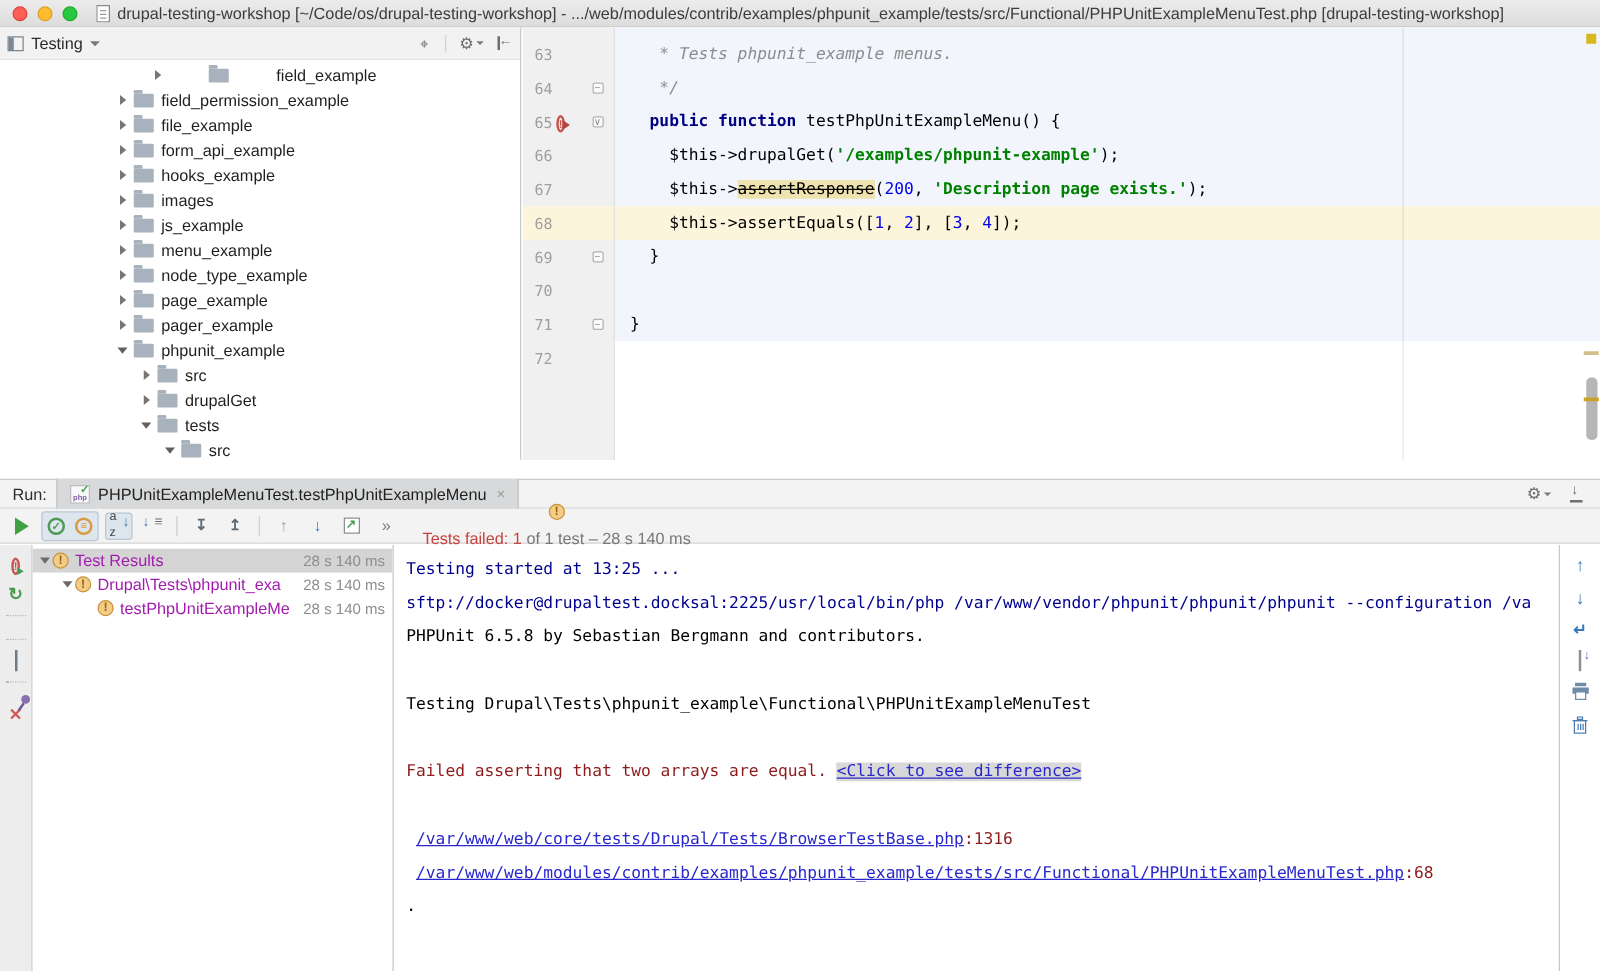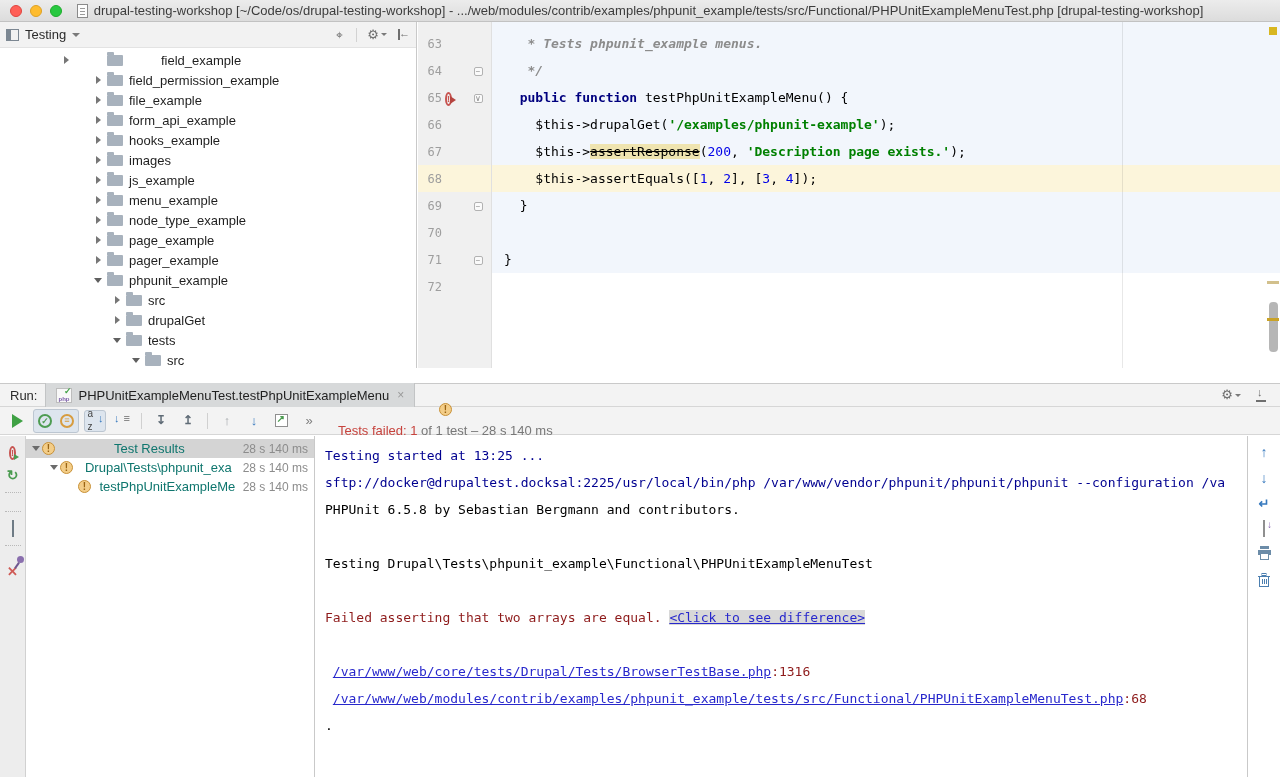--- a/index.html
+++ b/index.html
@@ -63,21 +63,21 @@
   .ed-fold { width:12px; margin-left:auto; margin-right:7px; text-align:center; color:#9b9b9b; font-size:10px; flex:0 0 auto; }
   .fold-box { display:inline-block; width:9px; height:9px; border:1px solid #b2b2b2; border-radius:2px; background:#fafafa; line-height:7px; font-size:8px; color:#8a8a8a; }
   .ed-code { flex:1; white-space:pre; overflow:hidden; font-family:"DejaVu Sans Mono",monospace; font-size:13px; line-height:27px; color:#000; padding-left:12px; }
   .ed-line.blue .ed-code { background:#f2f6fc; }
   .ed-line.hl .ed-code { background:#fcf5db; }
   .ed-line.hl .ed-gutter { background:#fcf5db; }
   .ed-fill { flex:1; display:flex; }
   .kw  { color:#00007f; font-weight:bold; }
   .str { color:#008000; font-weight:bold; }
   .num { color:#0000e8; }
-  .cmt { color:#8c8c8c; font-style:italic;font-weight:bold; }
+  .cmt { color:#8c8c8c; font-style:italic; }
   .dep { text-decoration:line-through; background:#efe4b0; }
   .margin-guide { position:absolute; left:704px; top:0; bottom:0; width:1px; background:rgba(90,90,90,0.14); pointer-events:none; }
   .stripe { position:absolute; right:0; top:0; width:14px; bottom:0; }
   .stripe .warn-sq { position:absolute; right:3px; top:5px; width:8px; height:8px; background:#d8b721; }
   .stripe .mark-tan { position:absolute; right:1px; top:259px; width:12px; height:3px; background:#d2c08c; }
   .stripe .thumb { position:absolute; right:2px; top:280px; width:9px; height:50px; border-radius:4px; background:#a9a9a9; opacity:.85; }
   .stripe .mark-yel { position:absolute; right:1px; top:296px; width:12px; height:3px; background:#c9a227; }
 
   
   .run-panel { position:absolute; left:0; top:383px; width:1280px; height:409px; background:#fff; }
@@ -137,21 +137,21 @@
   .i-pin::before { content:""; position:absolute; left:4px; top:1px; width:7px; height:7px; border-radius:50%; background:#8a6fae; }
   .i-pin::after { content:""; position:absolute; left:3px; top:7px; width:2px; height:7px; background:#6f5890; transform:rotate(35deg); }
   .i-close-x { color:#cf5b56; font-size:13px; font-weight:bold; line-height:13px; }
   .i-close-x::before { content:"\2715"; }
 
   .test-tree { width:289px; border-right:1px solid #c9c9c9; padding-top:3px; overflow:hidden; flex:0 0 auto; }
   .tt-row { height:19px; display:flex; align-items:center; overflow:hidden; }
   .tt-row.sel { background:#d4d4d4; }
   .tt-chev { width:12px; flex:0 0 auto; display:flex; justify-content:center; }
   .tt-chev.down::before { content:""; width:0; height:0; border-left:4px solid transparent; border-right:4px solid transparent; border-top:5px solid #6b6b6b; }
-  .tt-label { margin-left:5px; white-space:nowrap; overflow:hidden; flex:1; color:#0f766e;text-align:center; }
+  .tt-label { margin-left:5px; white-space:nowrap; overflow:hidden; flex:1; color:#a21caf; }
   .tt-dur { flex:0 0 auto; color:#8c8c8c; font-size:12px; padding:0 6px 0 4px; }
 
   .console { flex:1; overflow:hidden; padding:6px 0 0 10px; position:relative; }
   .con-line { height:27px; line-height:27px; white-space:pre; font-family:"DejaVu Sans Mono",monospace; font-size:13px; color:#000; }
   .sys { color:#000090; }
   .out { color:#000; }
   .err { color:#8e1b1b; }
   .lnk { color:#2828cc; text-decoration:underline; }
   .lnkhl { color:#2828cc; text-decoration:underline; background:#d8d8d8; }
 
@@ -186,21 +186,21 @@
       <span class="i-locate"></span>
       <span class="pph-sep"></span>
       <span style="display:flex;align-items:center;">
         <span class="i-gear"></span>
         <span class="i-gear-caret"></span>
       </span>
       <span class="i-hidebar"></span>
     </div>
   </div>
   <div class="tree" id="project-tree">
-      <div class="tree-row" style="padding-left: 60px; gap: 32px;">
+      <div class="tree-row" style="padding-left: 120px; gap: 32px;">
         <span class="chev right"></span>
         <span class="folder"></span>
         <span class="tree-label">field_example</span>
       </div>
       <div class="tree-row" style="padding-left: 92px;">
         <span class="chev right"></span>
         <span class="folder"></span>
         <span class="tree-label">field_permission_example</span>
       </div>
       <div class="tree-row" style="padding-left: 92px;">

